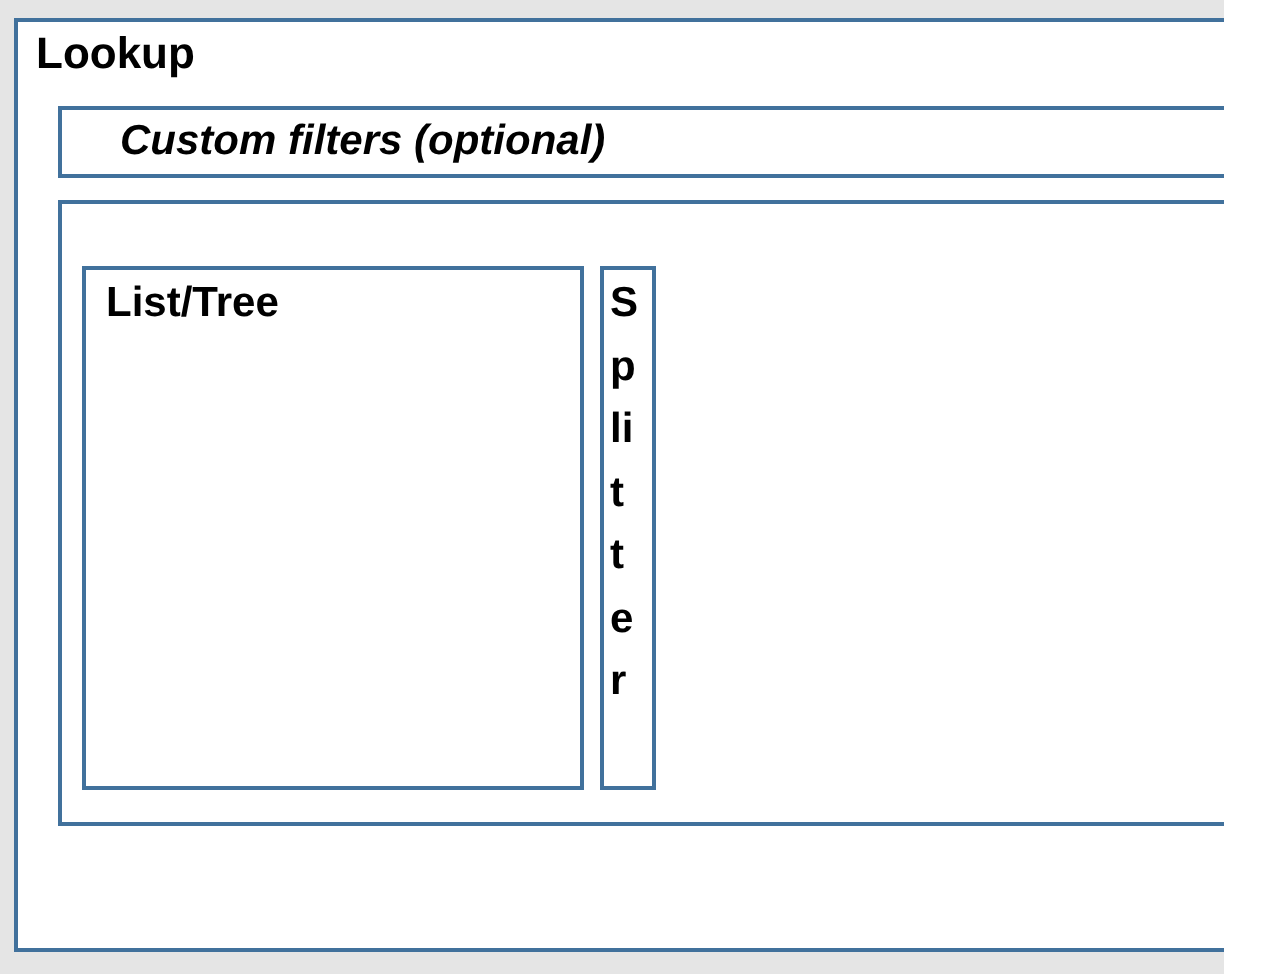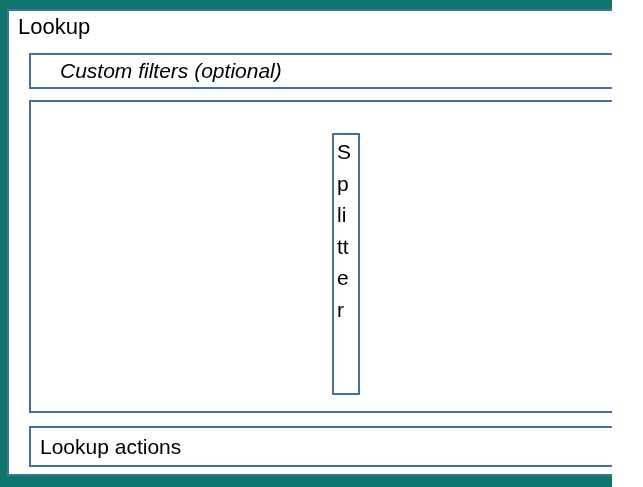--- a/index.html
+++ b/index.html
@@ -4,24 +4,25 @@
 <style>
   html, body {
     margin: 0;
     padding: 0;
     background: #ffffff;
   }
   .canvas {
     position: relative;
     width: 612px;
     height: 487px;
-    background: #0f766e;
+    background: #e5e5e5;
     font-family: "Liberation Sans", "DejaVu Sans", sans-serif;
     color: #000000;
     overflow: hidden;
+    font-weight: bold;
   }
   .box {
     position: absolute;
     box-sizing: border-box;
     border: 2px solid #41719C;
     background: #ffffff;
   }
   .label {
     font-size: 21px;
     line-height: 26px;
@@ -55,21 +56,20 @@
   }
   .list-tree {
     left: 10px; top: 31px;
     width: 251px; height: 262px;
     padding: 4px 0 0 10px;
   }
   .splitter {
     left: 269px; top: 31px;
     width: 28px; height: 262px;
     overflow: hidden;
-    margin-left: 32px;
   }
   .splitter-text {
     padding: 1px 0 0 3px;
     font-size: 21px;
     line-height: 31.5px;
     width: 13px;
     word-break: break-all;
   }
   .preview {
     left: 302px; top: 31px;
@@ -92,27 +92,27 @@
 
     <div class="outer-title">Lookup</div>
 
     <div class="box custom-filters">
       <span class="label italic">Custom filters (optional)</span>
     </div>
 
     <div class="box group">
 
 
+      <div class="box list-tree">
+        <span class="label">List/Tree</span>
+      </div>
 
       <div class="box splitter">
         <div class="splitter-text">Splitter</div>
       </div>
 
 
     </div>
 
-    <div class="box actions">
-      <span class="label">Lookup actions</span>
-    </div>
 
   </div>
 
 </div>
 
 </body></html>

